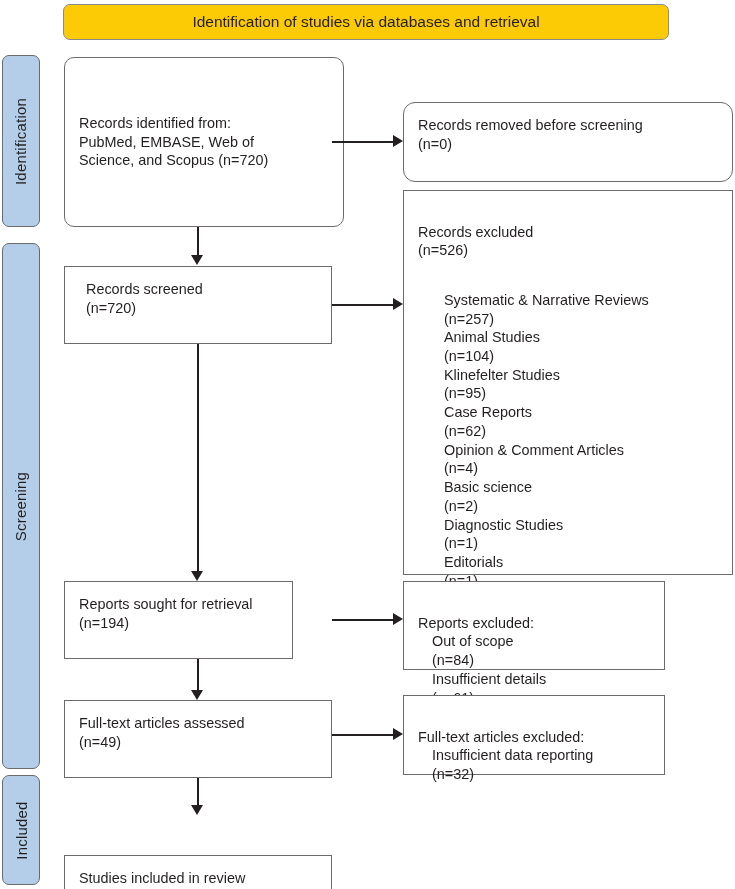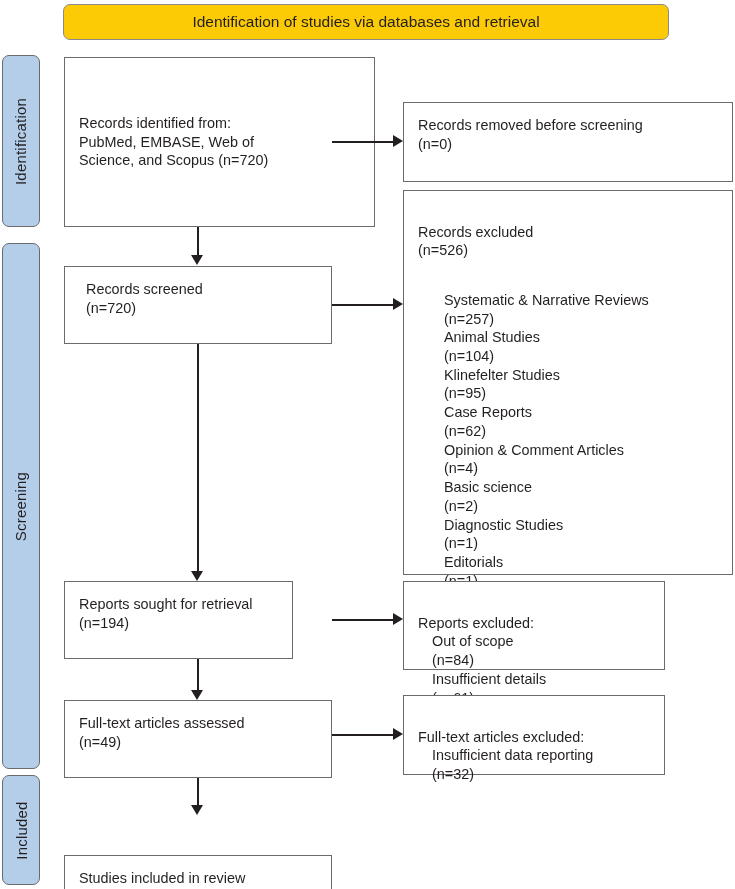--- a/index.html
+++ b/index.html
@@ -122,27 +122,27 @@
   </div>
 
   <div class="stage" style="left:2px; top:243px; width:38px; height:526px;">
     <span class="stage-text">Screening</span>
   </div>
 
   <div class="stage" style="left:2px; top:775px; width:38px; height:110px;">
     <span class="stage-text">Included</span>
   </div>
 
-  <div class="box" style="left:64px; top:57px; width:311px; height:170px;">
+  <div class="box" style="left:64px; top:57px; width:280px; height:170px;border-radius:10px;">
     <span class="box-text">Records identified from:
 PubMed, EMBASE, Web of
 Science, and Scopus (n=720)</span>
   </div>
 
-  <div class="box top pad-top" style="left:403px; top:102px; width:330px; height:80px;">
+  <div class="box top pad-top" style="left:403px; top:102px; width:330px; height:80px;border-radius:12px;">
     <span class="box-text">Records removed before screening
 (n=0)</span>
   </div>
 
   <div class="hline" style="left:332px; top:141px; width:62px;"></div>
   <div class="arrow-right" style="left:393px; top:135px;"></div>
 
   <div class="vline" style="left:197px; top:227px; height:30px;"></div>
   <div class="arrow-down" style="left:191px; top:255px;"></div>
 

